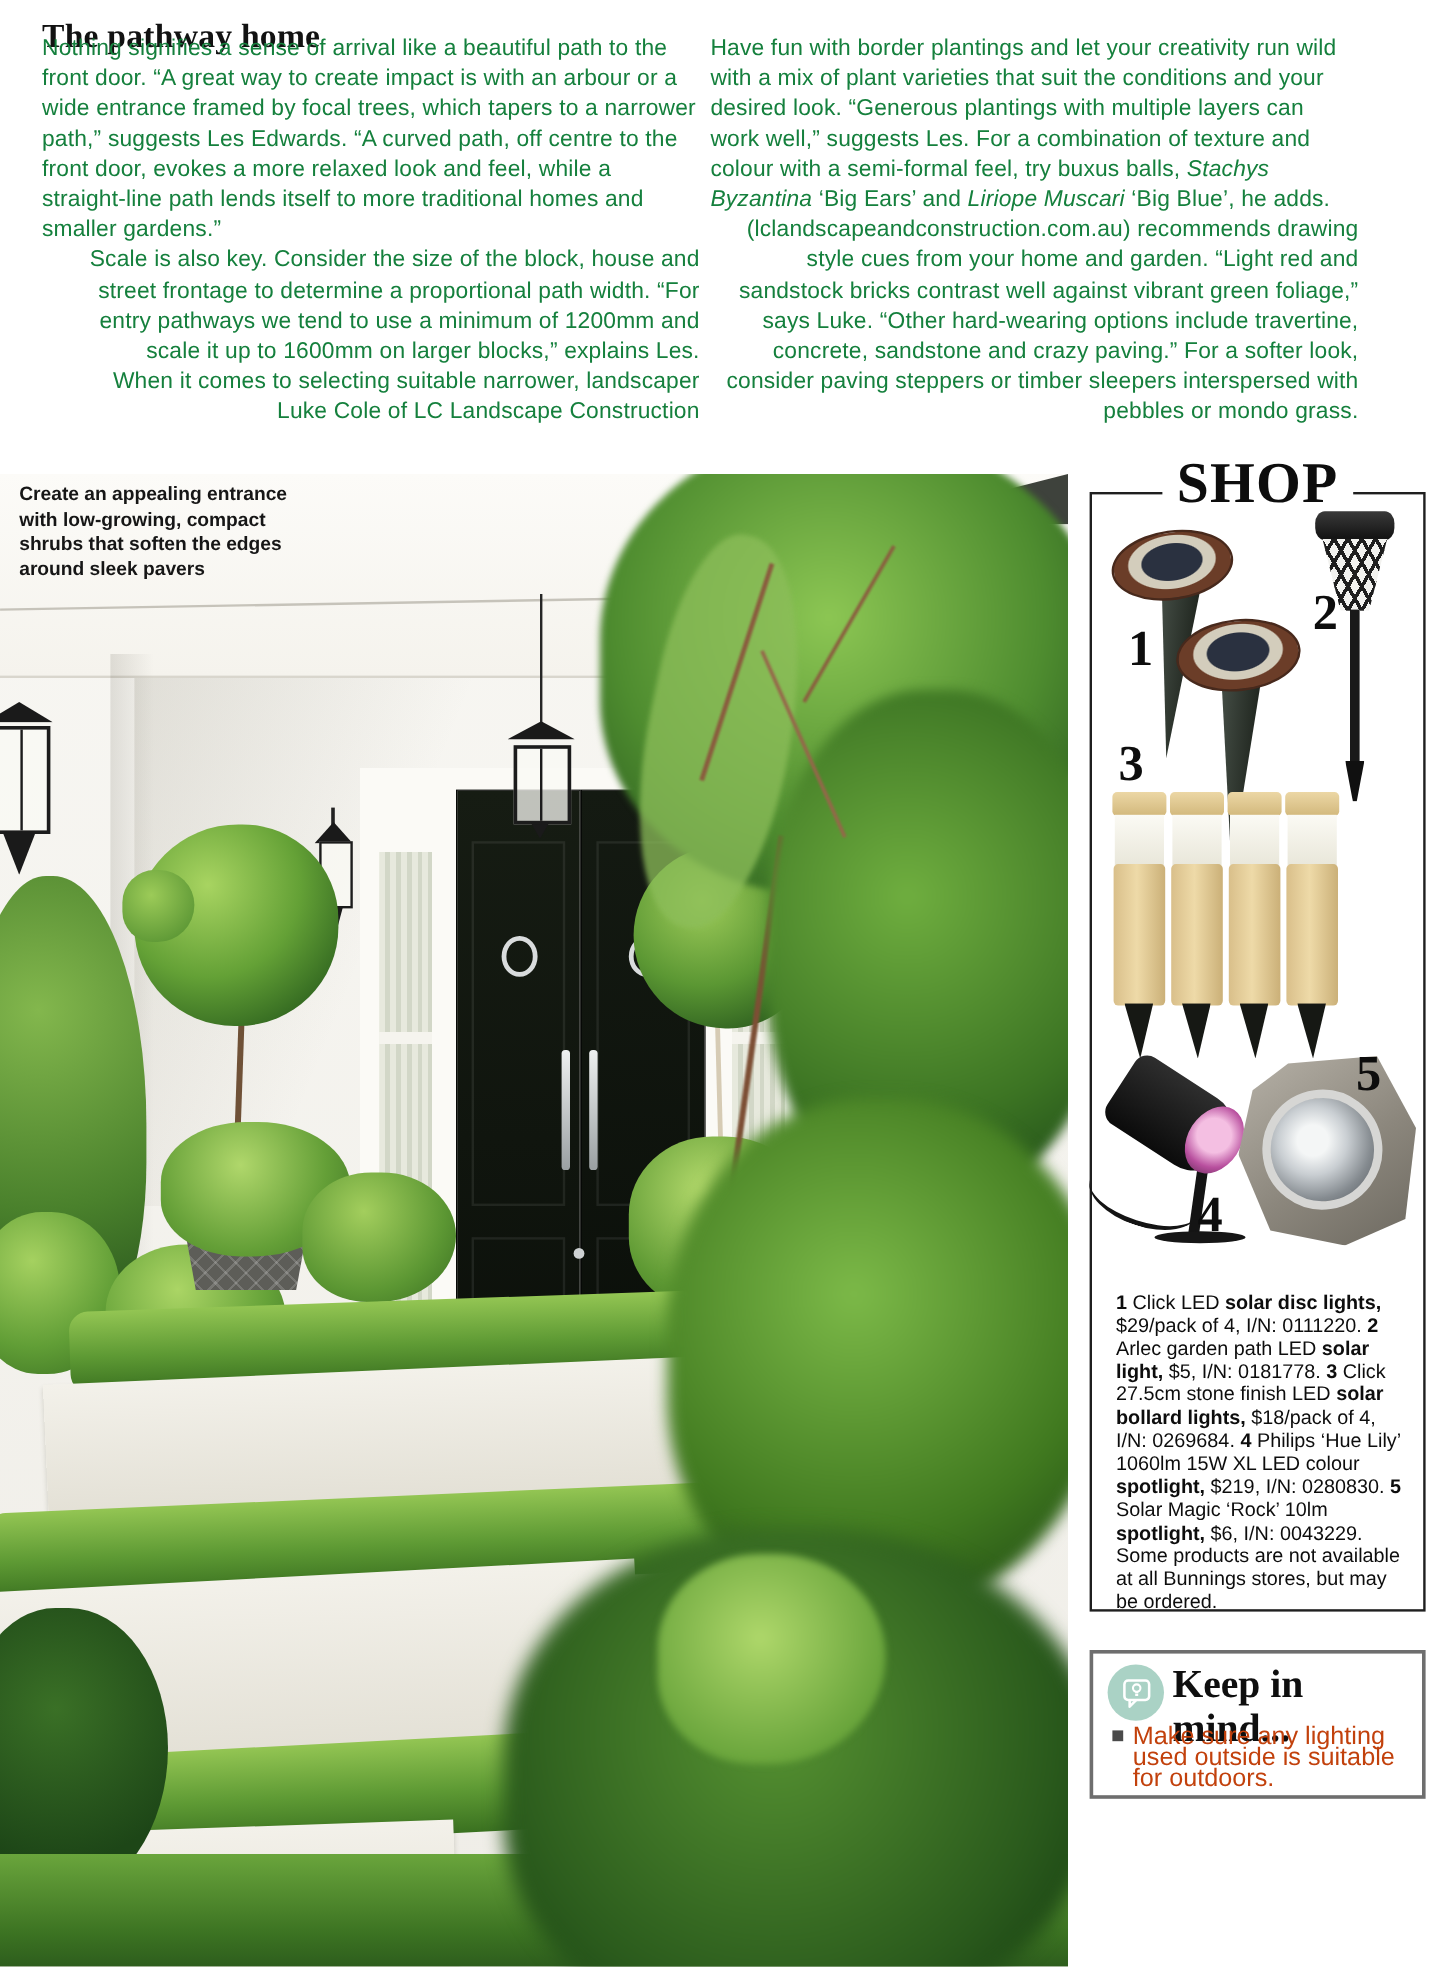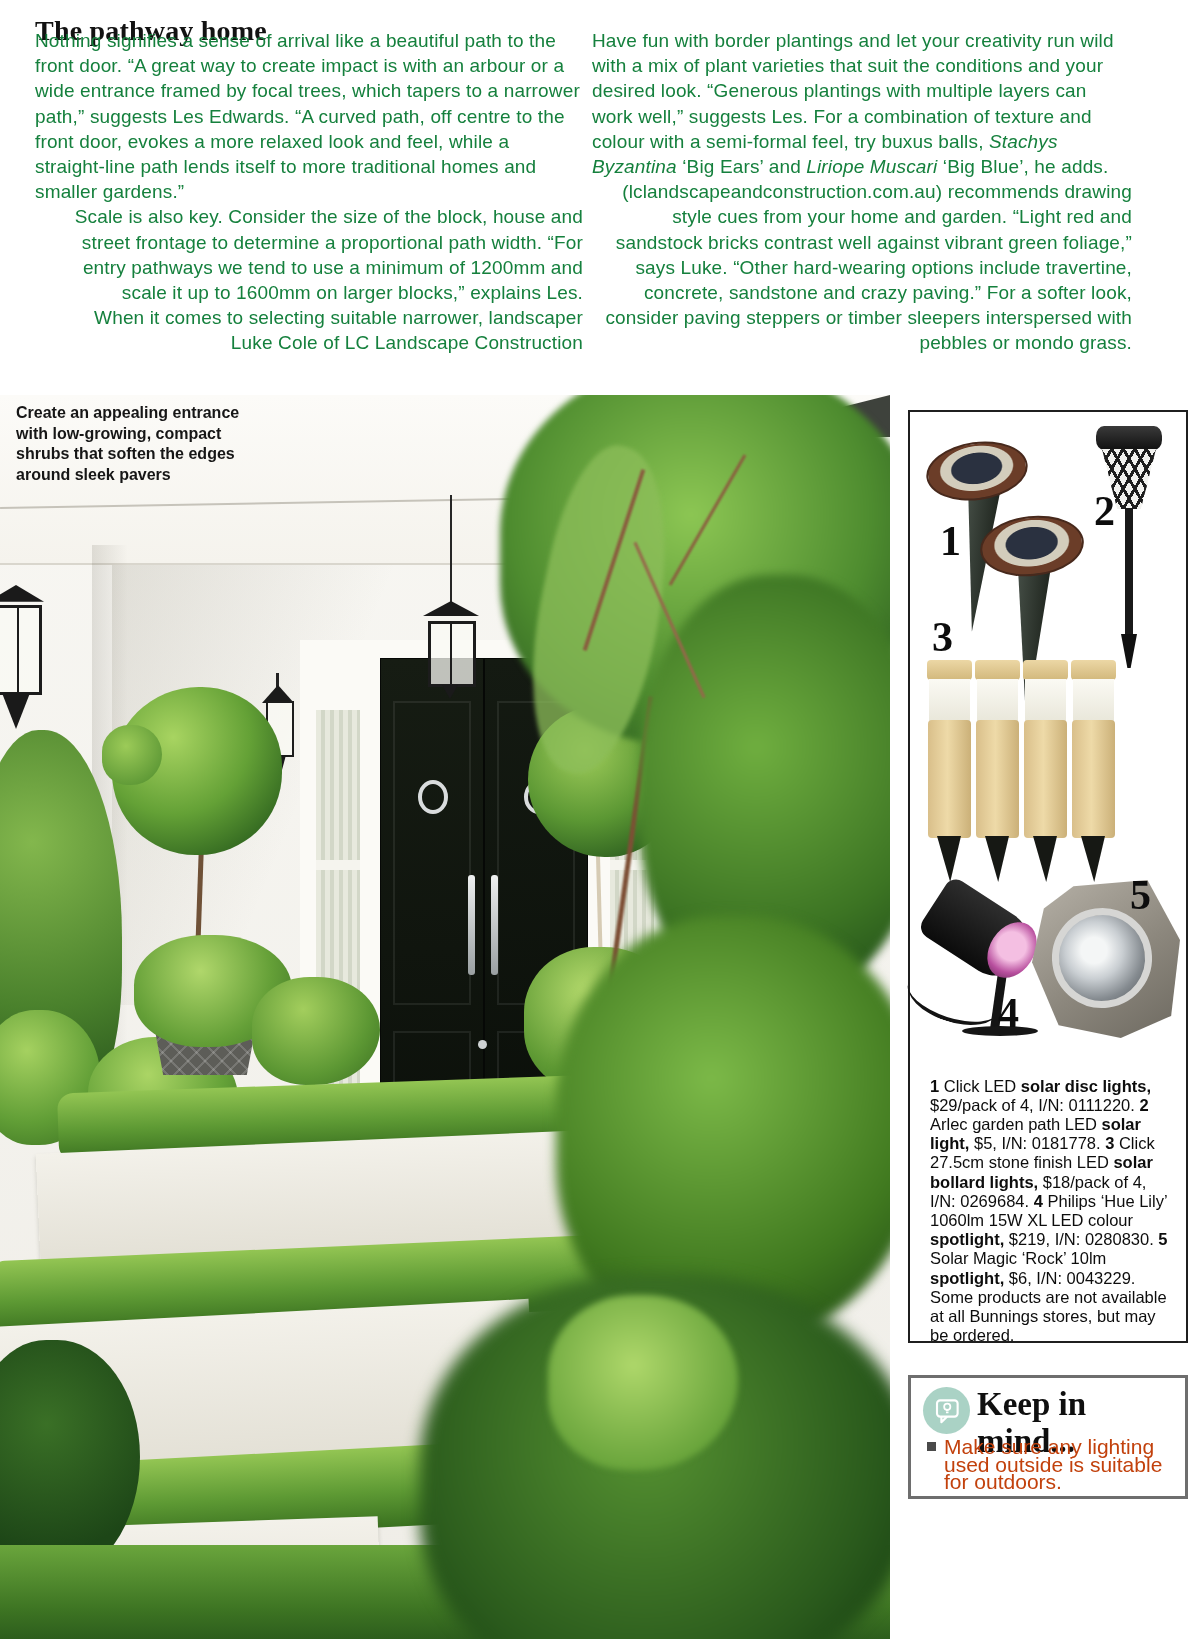--- a/index.html
+++ b/index.html
@@ -181,20 +181,21 @@
     <div class="blob" style="left:640px;top:180px;width:290px;height:430px;background:radial-gradient(circle at 40% 40%,#6fae3f,#3c7423 60%,#1f4b18 90%);filter:blur(5px);z-index:5;"></div>
     <div class="blob" style="left:556px;top:520px;width:370px;height:430px;background:radial-gradient(circle at 42% 38%,#7cb948,#40791f 60%,#224d15 88%);filter:blur(6px);z-index:5;"></div>
     <div class="blob" style="left:420px;top:880px;width:500px;height:420px;background:radial-gradient(circle at 45% 40%,#559131,#2a5a1c 62%,#143a10 90%);filter:blur(8px);z-index:6;"></div>
     <div class="blob" style="left:548px;top:900px;width:190px;height:175px;background:radial-gradient(circle at 45% 40%,#aed76a,#6aa53c 70%);filter:blur(3px);z-index:6;"></div>
     <div class="blob" style="left:540px;top:50px;width:120px;height:330px;border-radius:40% 60% 45% 55%;background:rgba(140,190,90,.75);transform:rotate(12deg);filter:blur(2px);z-index:5;"></div>
 
     <div class="caption">Create an appealing entrance with low-growing, compact shrubs that soften the edges around sleek pavers</div>
   </div>
 
   <aside class="shop">
+    <div class="shop-title">SHOP</div>
 
     <div class="abs" style="left:0;top:0;">
       <div class="spike" style="left:50px;top:70px;width:34px;height:150px;transform:rotate(6deg);"></div>
       <div class="abs" style="left:16px;top:30px;width:98px;height:54px;border-radius:50%;border:2px solid #47291c;background:radial-gradient(ellipse at 50% 45%,#2a3140 0 36%,#d3cdbc 38% 52%,#6b3d28 54% 100%);transform:rotate(-8deg);"></div>
       <div class="spike" style="left:102px;top:150px;width:34px;height:160px;transform:rotate(4deg);"></div>
       <div class="abs" style="left:70px;top:104px;width:100px;height:56px;border-radius:50%;border:2px solid #47291c;background:radial-gradient(ellipse at 50% 45%,#2a3140 0 36%,#d3cdbc 38% 52%,#6b3d28 54% 100%);transform:rotate(-6deg);"></div>
     </div>
 
     <div class="abs" style="left:0;top:0;">
       <div class="abs" style="left:186px;top:14px;width:66px;height:24px;border-radius:8px/10px;background:linear-gradient(180deg,#3a3a3a,#111);"></div>

